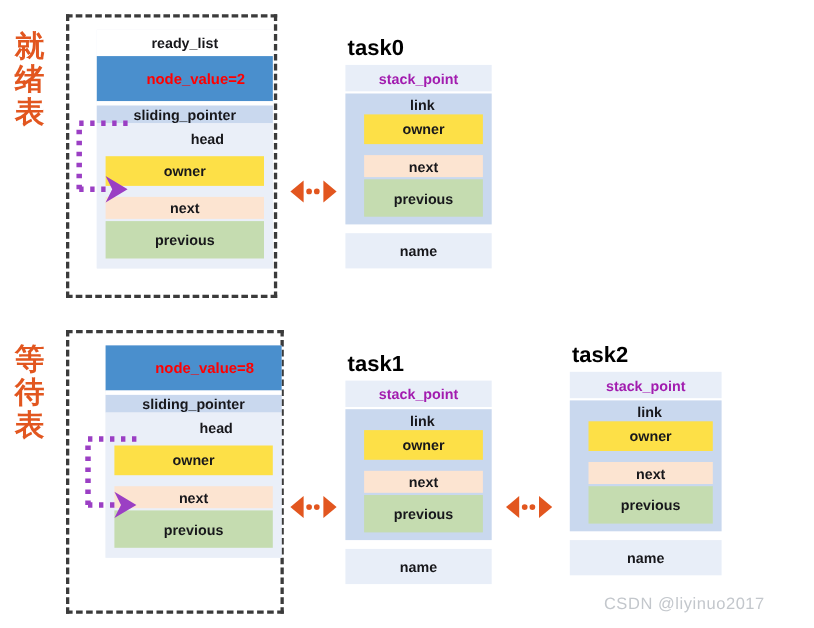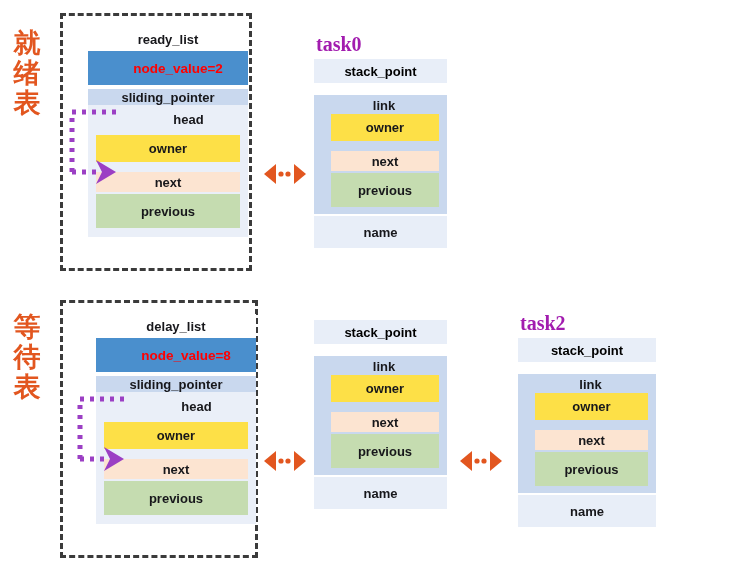--- a/index.html
+++ b/index.html
@@ -65,21 +65,21 @@
     font-size: 13px;
     font-weight: bold;
     color: #17171b;
     display: flex;
     align-items: center;
     justify-content: center;
   }
   .row-nodevalue {
     background: #4a8fcd;
     color: #ff0000;
-    height: 34px;
+    height: 41px;
     font-size: 13.5px;
     padding-left: 20px;
   }
   .row-sliding {
     background: #c9d8ee;
     height: 16px;
   }
   .row-head {
     background: #eaeff8;
     height: 28px;
@@ -100,38 +100,38 @@
     margin-bottom: 2px;
   }
   .row-previous {
     background: #c5dcb0;
     height: 34px;
   }
 
   
   .task-struct { position: absolute; }
   .task-title {
-    color: #a21caf;
+    color: #000000;
     font-weight: bold;
     font-size: 20px;
     line-height: 22px;
     margin-left: 2px;
     margin-bottom: 4px;
-    font-family: Liberation Serif, serif;
+    font-family: Liberation Sans, sans-serif;
   }
   .task-stackpoint {
     background: #e8eef8;
     height: 24px;
     display: flex;
     align-items: center;
     justify-content: center;
     font-size: 13px;
     font-weight: bold;
-    color: #000000;
-    margin-bottom: 12px;
+    color: #a21caf;
+    margin-bottom: 2px;
   }
   .task-link {
     background: #c9d8ee;
     padding: 2px 0 0 0;
   }
   .task-link-label {
     font-size: 13px;
     font-weight: bold;
     color: #17171b;
     padding: 1px 0 1px 7px;
@@ -142,21 +142,21 @@
   }
   .task-name {
     background: #e8eef8;
     height: 32px;
     display: flex;
     align-items: center;
     justify-content: center;
     font-size: 13px;
     font-weight: bold;
     color: #17171b;
-    margin-top: 2px;
+    margin-top: 8px;
   }
 
   
   .arrow-dbl {
     position: absolute;
     width: 46px;
     height: 26px;
   }
   .purple-arrow {
     position: absolute;
@@ -227,21 +227,20 @@
 
   <div class="cn-label" style="left:4px; top:312px;">
     <span>等</span>
     <span>待</span>
     <span>表</span>
   </div>
 
   <div class="dashed-box" style="left:60px; top:300px; width:198px; height:258px;"></div>
 
   <div class="list-struct" style="left:96px; top:314px; width:160px;">
-    <div class="list-title">delay_list</div>
     <div class="row row-nodevalue">node_value=8</div>
     <div style="height:4px; background:#ffffff;"></div>
     <div class="row row-sliding">sliding_pointer</div>
     <div class="row row-head">head</div>
     <div class="inner-wrap">
       <div class="row row-owner">owner</div>
       <div class="row row-next">next</div>
       <div class="row row-previous">previous</div>
     </div>
   </div>
@@ -253,20 +252,21 @@
   </svg>
 
   <svg class="arrow-dbl" style="left:262px; top:448px;" width="46" height="26" viewBox="0 0 46 26">
     <path d="M 14 3 L 14 23 L 2 13 Z" fill="#e2561f"></path>
     <path d="M 32 3 L 32 23 L 44 13 Z" fill="#e2561f"></path>
     <circle cx="19" cy="13" r="2.6" fill="#e2561f"></circle>
     <circle cx="26" cy="13" r="2.6" fill="#e2561f"></circle>
   </svg>
 
   <div class="task-struct" style="left:314px; top:320px; width:133px;">
+    <div class="task-title">task1</div>
     <div class="task-stackpoint">stack_point</div>
     <div class="task-link">
       <div class="task-link-label">link</div>
       <div class="task-link-inner">
         <div class="row row-owner">owner</div>
         <div class="row row-next">next</div>
         <div class="row row-previous">previous</div>
       </div>
     </div>
     <div class="task-name">name</div>
@@ -286,14 +286,15 @@
       <div class="task-link-label">link</div>
       <div class="task-link-inner">
         <div class="row row-owner">owner</div>
         <div class="row row-next">next</div>
         <div class="row row-previous">previous</div>
       </div>
     </div>
     <div class="task-name">name</div>
   </div>
 
+  <div class="watermark" style="left:549px; top:541px;">CSDN @liyinuo2017</div>
 
 </div>
 
 </body></html>

